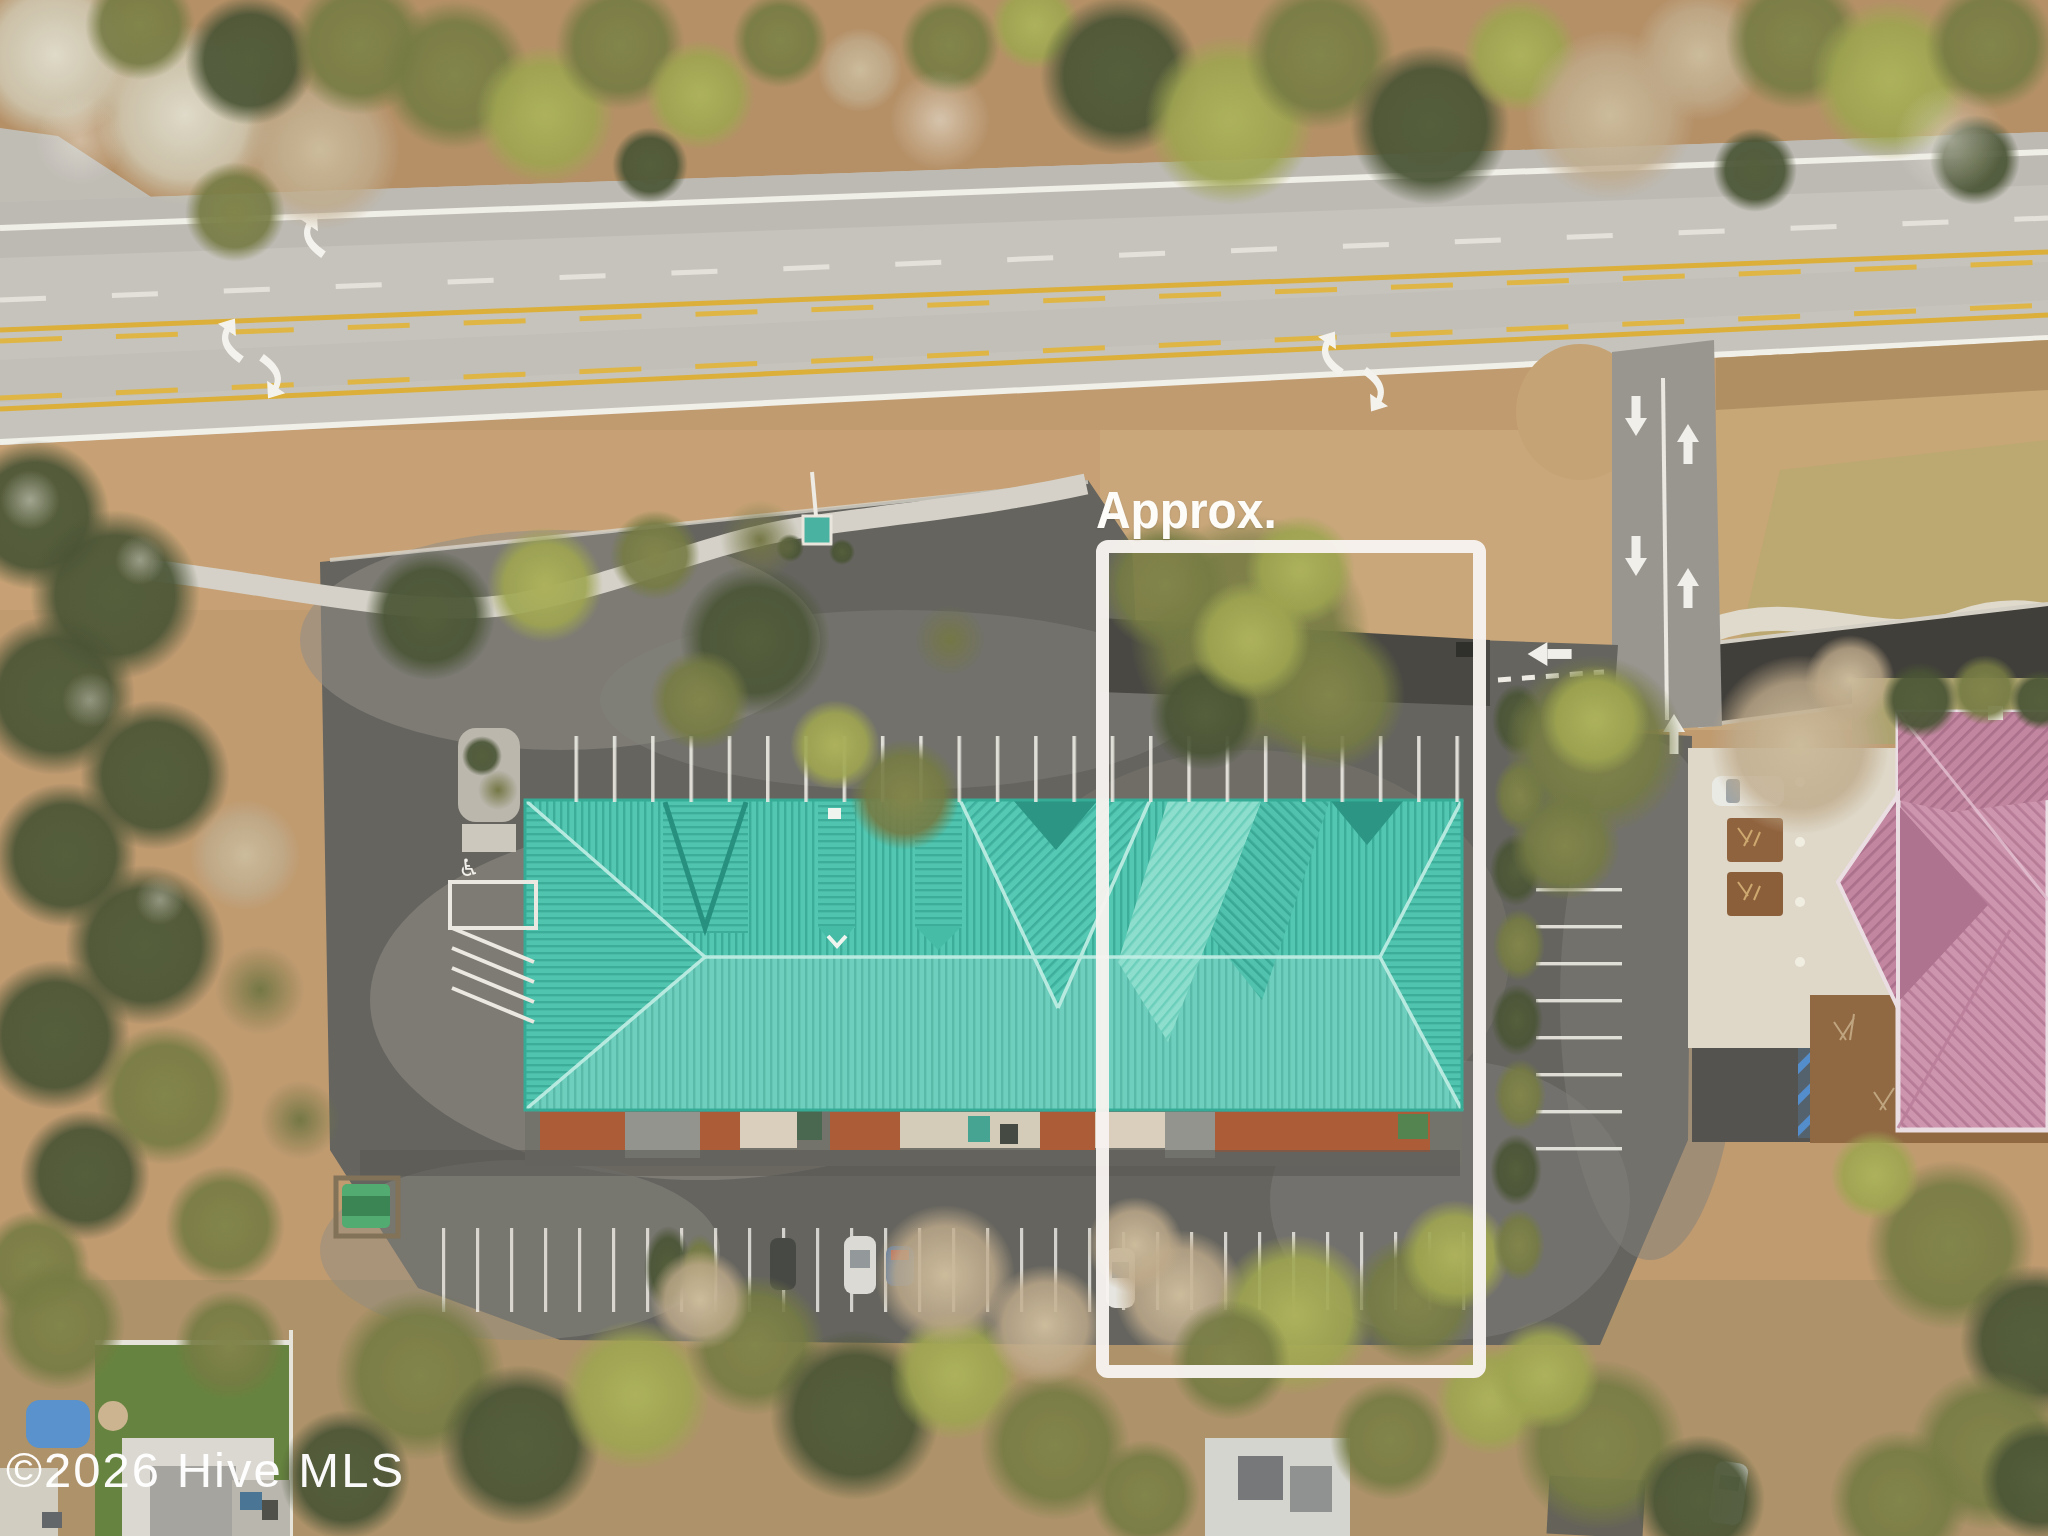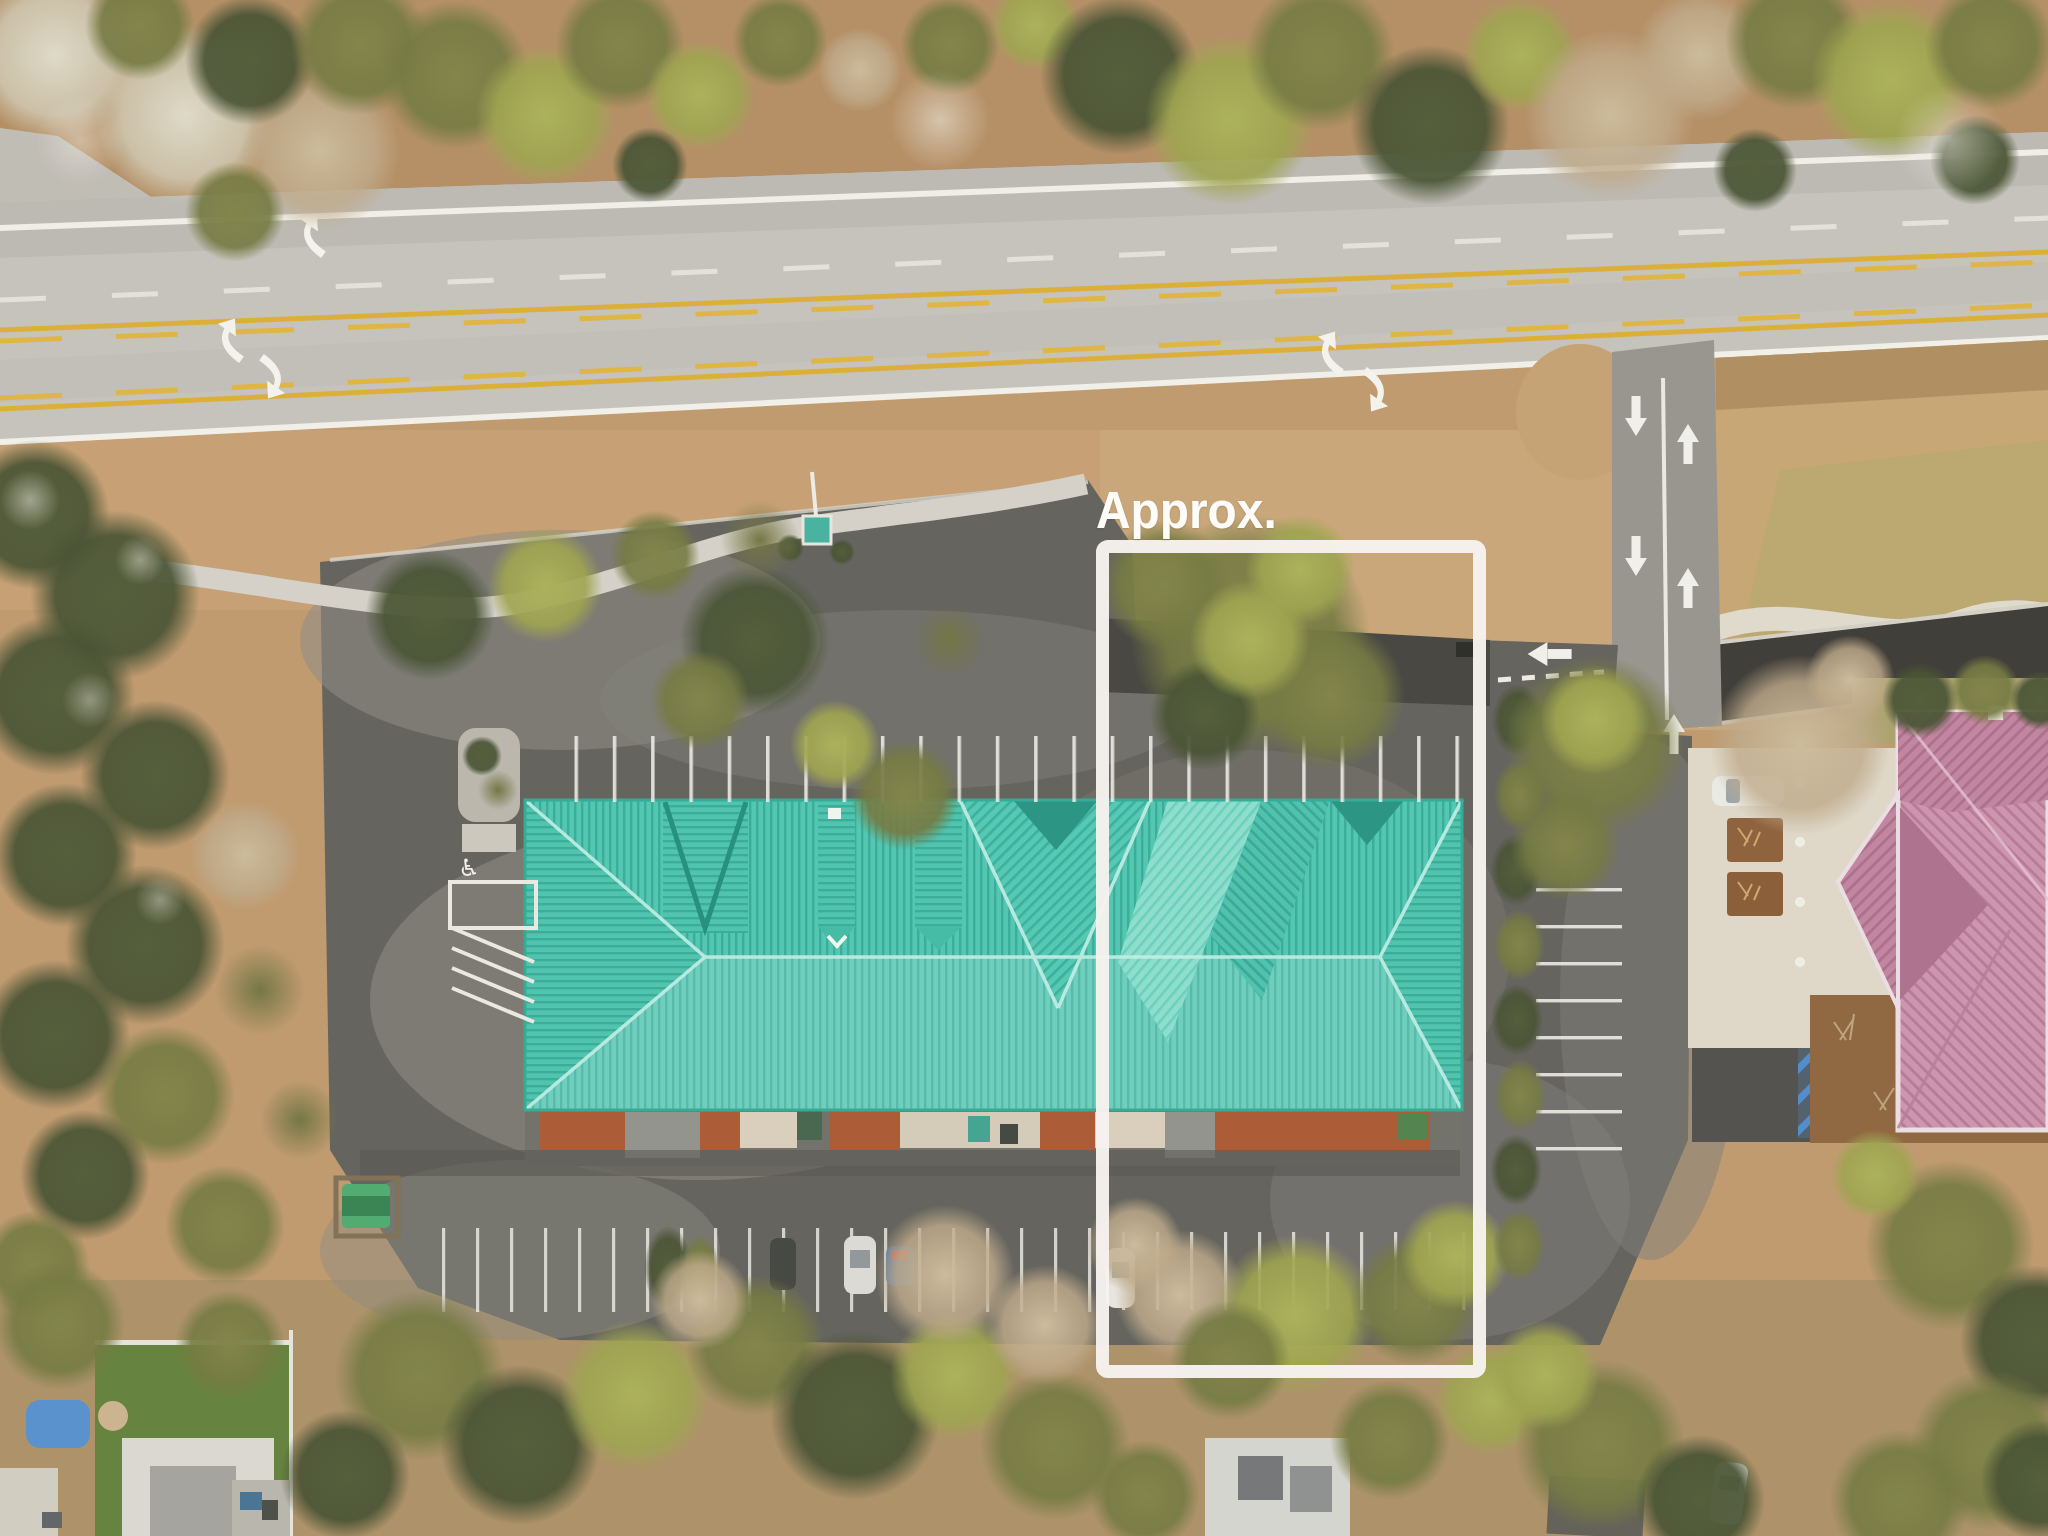--- a/index.html
+++ b/index.html
@@ -467,13 +467,14 @@
     <circle cx="945" cy="1275" r="70" fill="url(#gBare)"></circle>
         <circle cx="1045" cy="1325" r="60" fill="url(#gBare)"></circle>
     <circle cx="700" cy="1300" r="50" fill="url(#gBare)"></circle>
   </g>
 
   <rect x="0" y="0" width="2048" height="1536" fill="#ffffff" opacity="0.06"></rect>
 </svg>
 
 <div class="overlay" id="boundary"></div>
 <div class="overlay" id="approx">Approx.</div>
+<div class="overlay" id="watermark">©2026 Hive MLS</div>
 </div>
 
 </body></html>

